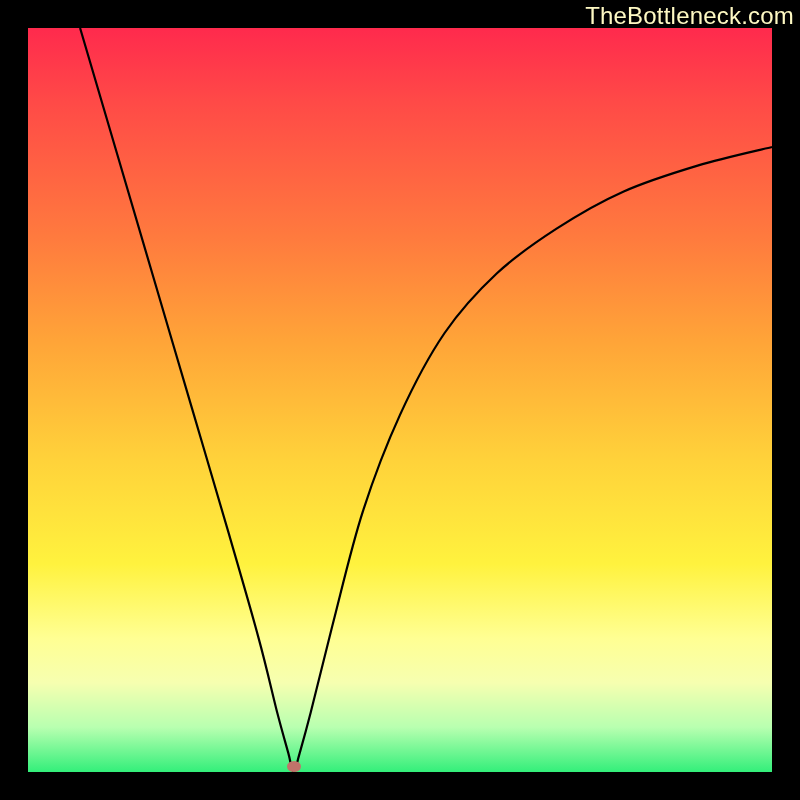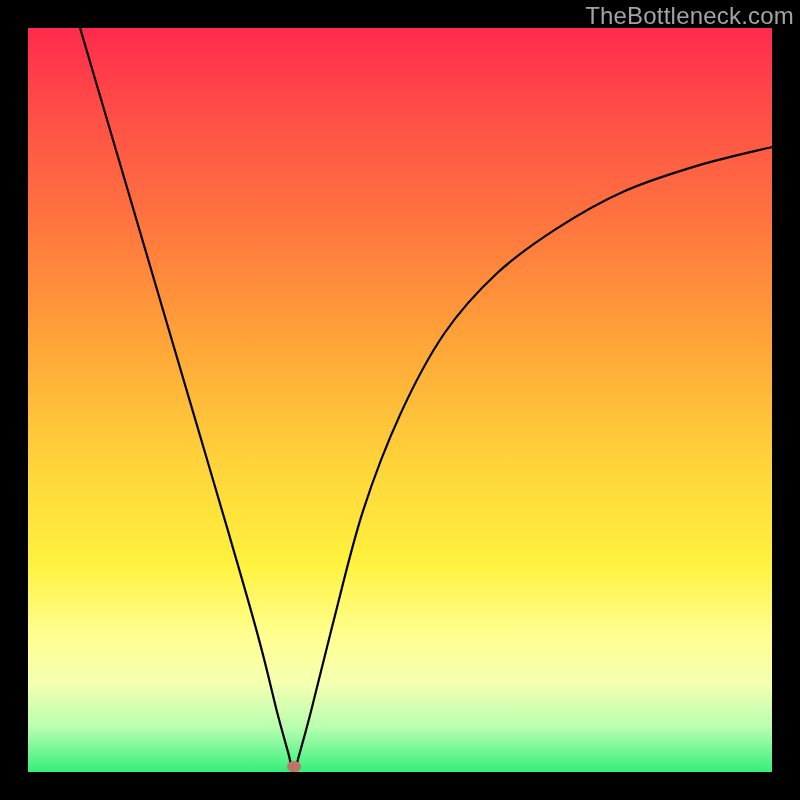--- a/index.html
+++ b/index.html
@@ -36,21 +36,21 @@
       #f6ffb0 88%,
       #b8ffb0 94%,
       #33ef7a 100%);
   }
   .watermark {
     position: absolute;
     right: 6px;
     top: 2px;
     font-size: 24px;
     font-weight: 500;
-    color: #a3a3a3;
+    color: #fef9c3;
     letter-spacing: 0.2px;
     user-select: none;
   }
   .marker {
     position: absolute;
     width: 14px;
     height: 11px;
     border-radius: 50%;
     background: #c0736a;
     left: calc(28px + 0.357 * 744px - 7px);

